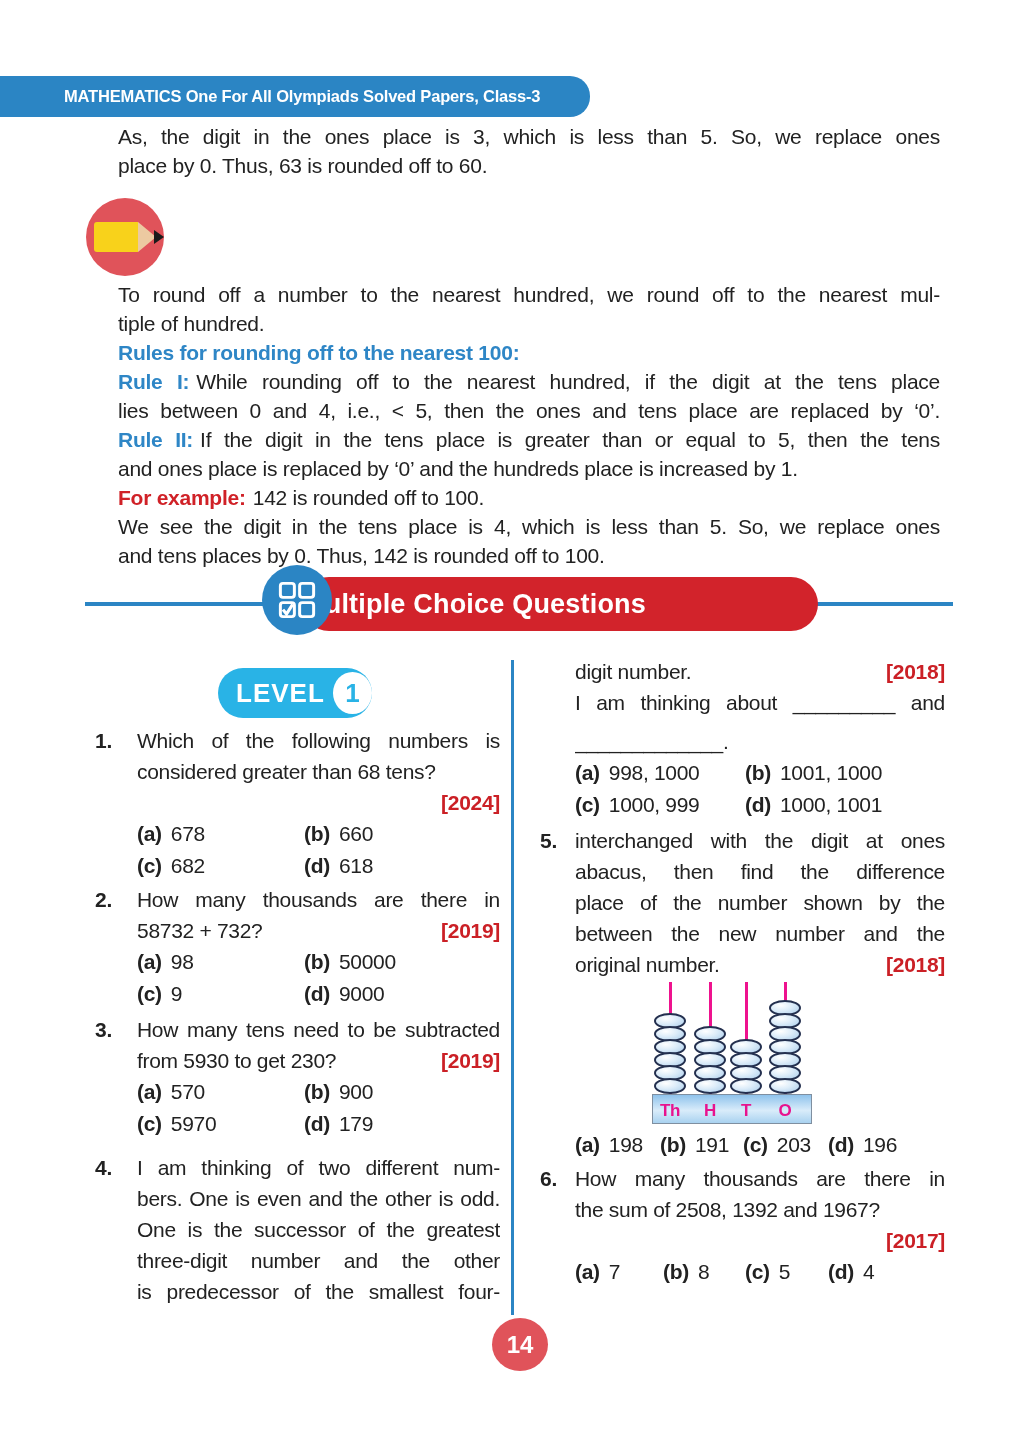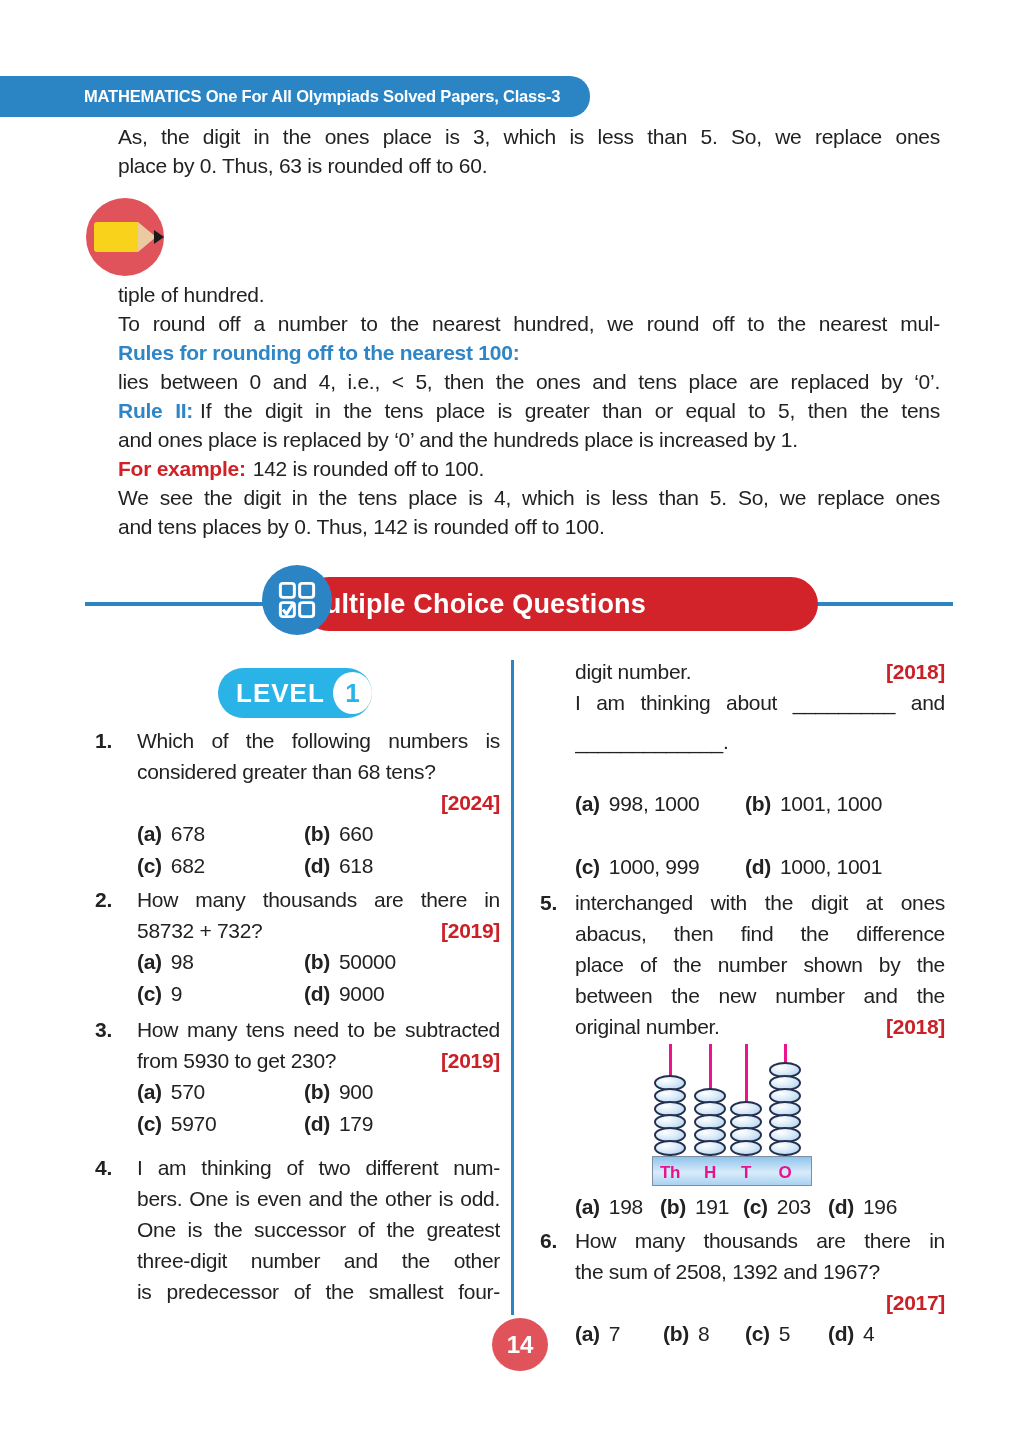--- a/index.html
+++ b/index.html
@@ -5,21 +5,21 @@
   * { margin:0; padding:0; box-sizing:border-box; }
   html,body { background:#ffffff; }
   .page {
     position:relative; width:1024px; height:1440px; background:#ffffff;
     font-family:"Liberation Sans", sans-serif; color:#222; overflow:hidden;
   }
   
   .header-bar {
     position:absolute; left:0; top:76px; width:590px; height:41px;
     background:#2b85c4; border-radius:0 20px 20px 0;
-    display:flex; align-items:center; padding-left:84px;
+    display:flex; align-items:center; padding-left:64px;
   }
   .header-bar span { color:#fff; font-weight:bold; font-size:16.5px; letter-spacing:-0.2px; }
 
   
   .bodyblock { position:absolute; width:822px; font-size:21px; letter-spacing:-0.25px; }
   .bl { height:29px; line-height:29px; overflow:hidden; }
   .jl { text-align:justify; text-align-last:justify; }
   .blue { color:#2e86c6; font-weight:bold; }
   .redb { color:#d02127; font-weight:bold; }
   .lbl { margin-right:7px; }
@@ -73,21 +73,21 @@
   .q { position:relative; }
   .col-left .q { padding-left:42px; }
   .col-right .q { padding-left:35px; }
   .qnum { position:absolute; left:0; top:0; font-weight:bold; height:31px; line-height:31px; }
   .ql { height:31px; line-height:31px; overflow:hidden; }
   .qflex { display:flex; justify-content:space-between;text-align:right; }
   .yearline { text-align:right; }
   .year { color:#cb2026; font-weight:bold; }
   .opt-grid { display:grid; height:32px; line-height:32px; overflow:hidden; }
   .col-left .opt-grid { grid-template-columns:167px auto; }
-  .grid-2018 { grid-template-columns:170px auto;margin-top:31px; }
+  .grid-2018 { grid-template-columns:170px auto; }
   .grid-q5 { grid-template-columns:85px 83px 85px auto; }
   .grid-q6 { grid-template-columns:88px 82px 83px auto; }
   .opt b { margin-right:9px; }
   .blankline { margin-top:8px; }
 
   
   .abacus { position:relative; width:170px; height:142px; margin-left:73px; margin-top:2px; margin-bottom:5px; }
   .abacus .rod { position:absolute; top:0; width:3px; height:112px; background:#ee128e; z-index:1; }
   .abacus .stack { position:absolute; bottom:30px; width:32px; display:flex; flex-direction:column; justify-content:flex-end; z-index:2; }
   .abacus .bead {
@@ -127,23 +127,24 @@
     <div class="bl">place by 0. Thus, 63 is rounded off to 60.</div>
   </div>
 
   <div class="pencil-wrap">
     <div class="pencil-body"></div>
     <div class="pencil-tip"></div>
     <div class="pencil-point"></div>
   </div>
 
   <div class="bodyblock" style="left:118px; top:280px;">
+    <div class="bl jl">To round off a number to the nearest hundred, we round off to the nearest mul-</div>
     <div class="bl">tiple of hundred.</div>
-    <div class="bl jl">To round off a number to the nearest hundred, we round off to the nearest mul-</div>
     <div class="bl blue">Rules for rounding off to the nearest 100:</div>
+    <div class="bl jl"><b class="blue lbl">Rule I:</b><span>While rounding off to the nearest hundred, if the digit at the tens place</span></div>
     <div class="bl jl">lies between 0 and 4, i.e., &lt; 5, then the ones and tens place are replaced by ‘0’.</div>
     <div class="bl jl"><b class="blue lbl">Rule II:</b><span>If the digit in the tens place is greater than or equal to 5, then the tens</span></div>
     <div class="bl">and ones place is replaced by ‘0’ and the hundreds place is increased by 1.</div>
     <div class="bl"><b class="redb lbl">For example:</b><span>142 is rounded off to 100.</span></div>
     <div class="bl jl">We see the digit in the tens place is 4, which is less than 5. So, we replace ones</div>
     <div class="bl">and tens places by 0. Thus, 142 is rounded off to 100.</div>
   </div>
 
   <div class="mcq-rule"></div>
   <div class="mcq-pill">

